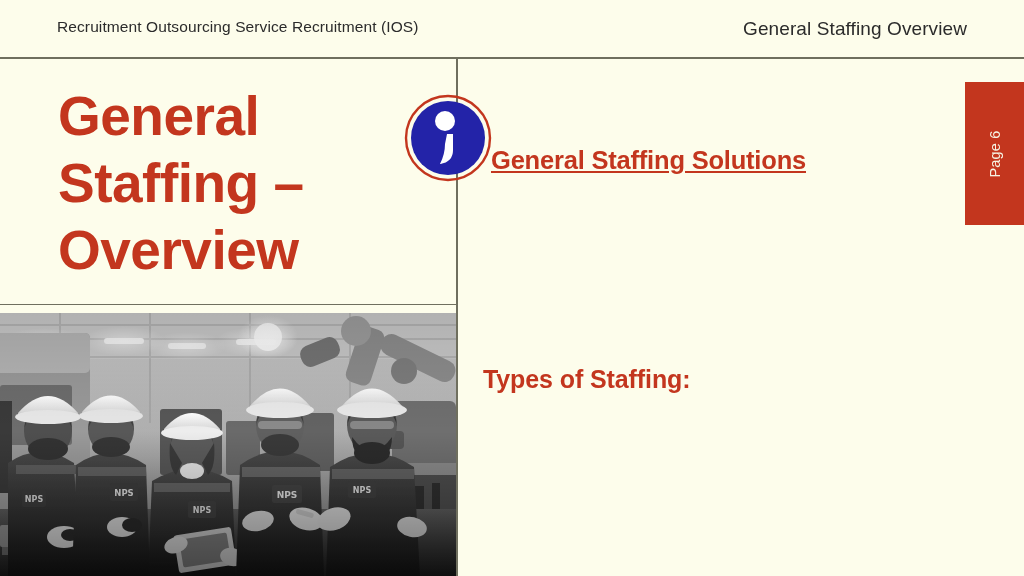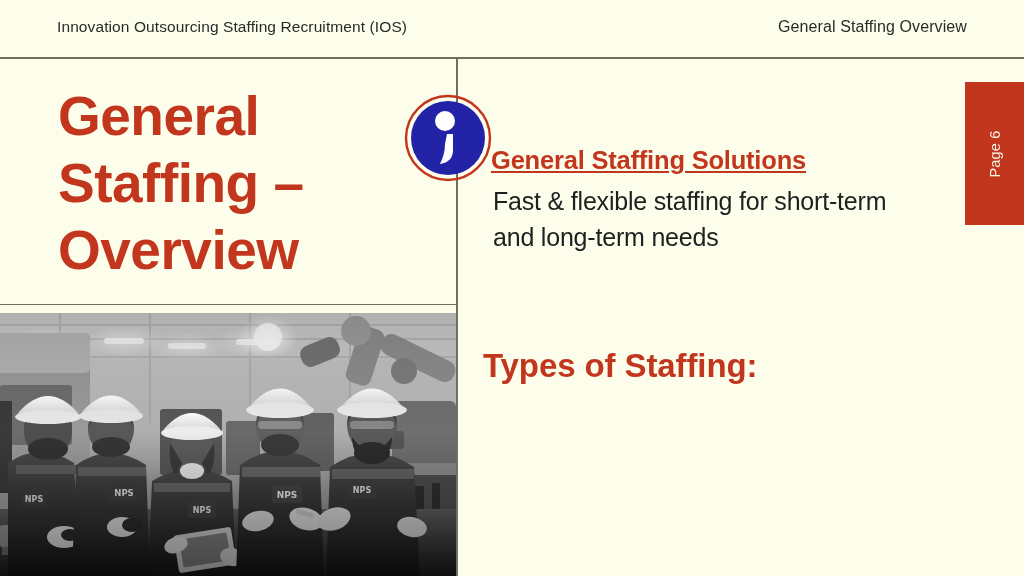--- a/index.html
+++ b/index.html
@@ -31,21 +31,21 @@
     top: 18px;
     font-size: 15.5px;
     color: #2b2b2b;
     letter-spacing: 0.1px;
     white-space: nowrap;
   }
   .header-right {
     position: absolute;
     right: 57px;
     top: 18px;
-    font-size: 16px;
+    font-size: 19px;
     color: #2b2b2b;
     letter-spacing: 0.1px;
     white-space: nowrap;
   }
   .rule-h-top {
     position: absolute;
     left: 0;
     top: 57px;
     width: 1024px;
     height: 1.6px;
@@ -120,22 +120,22 @@
     width: 432px;
     font-size: 25px;
     line-height: 1.42;
     color: #1f1f1f;
     letter-spacing: -0.2px;
   }
 
   .types-head {
     position: absolute;
     left: 483px;
-    top: 347px;
-    font-size: 33px;
+    top: 365px;
+    font-size: 25px;
     font-weight: bold;
     color: #c3361e;
     letter-spacing: -0.1px;
     white-space: nowrap;
     text-align: center;
   }
   .types-list {
     position: absolute;
     left: 513px;
     top: 402px;
@@ -183,21 +183,21 @@
     font-size: 14.5px;
     letter-spacing: 0.2px;
   }
 </style>
 </head>
 <body>
 
 <div class="slide">
 
   <div class="header-bar">
-    <div class="header-left">Innovation Outsourcing Staffing Recruitment (IOS)</div>
+    <div class="header-left">Recruitment Outsourcing Service Recruitment (IOS)</div>
     <div class="header-right">General Staffing Overview</div>
   </div>
   <div class="rule-h-top"></div>
   <div class="rule-v"></div>
   <div class="rule-h-mid"></div>
 
   <div class="slide-title">General Staffing – Overview</div>
 
   <div class="photo">
     <svg width="456" height="263" viewBox="0 0 456 263" xmlns="http://www.w3.org/2000/svg">
@@ -383,21 +383,20 @@
     <svg width="88" height="88" viewBox="0 0 88 88" xmlns="http://www.w3.org/2000/svg">
       <circle cx="44" cy="44" r="42" fill="none" stroke="#c3361e" stroke-width="2.4"></circle>
       <circle cx="44" cy="44" r="37" fill="#2323a8"></circle>
       <circle cx="41" cy="27" r="10" fill="#ffffff"></circle>
       <path d="M49 40 L49 56 Q49 68 36 70 Q43 62 43 52 L43 40 Z" fill="#ffffff"></path>
       <path d="M43 40 L49 40 L49 52 Q49 64 36 70 Q41 60 41 50 Z" fill="#ffffff"></path>
     </svg>
   </div>
 
   <div class="sol-head">General Staffing Solutions</div>
-  <div class="sol-body">Fast &amp; flexible staffing for short-term and long-term needs</div>
 
   <div class="types-head">Types of Staffing:</div>
 
   <div class="page-badge">
     <span class="label">Page 6</span>
   </div>
 
 </div>
 
 </body></html>

